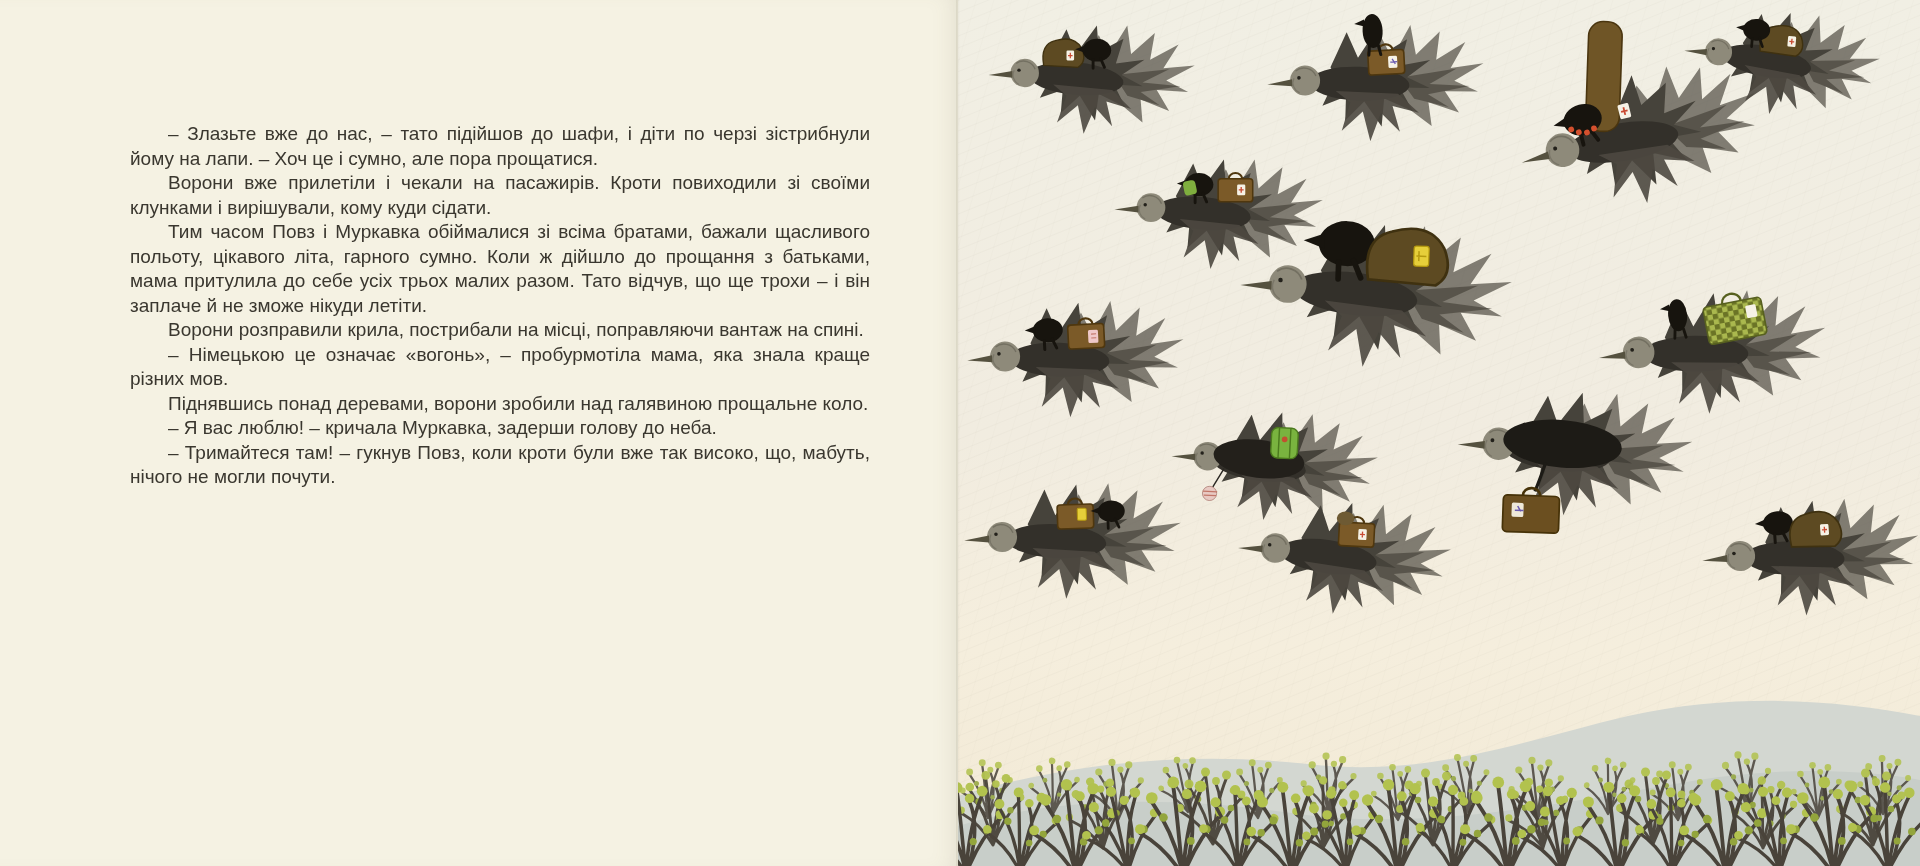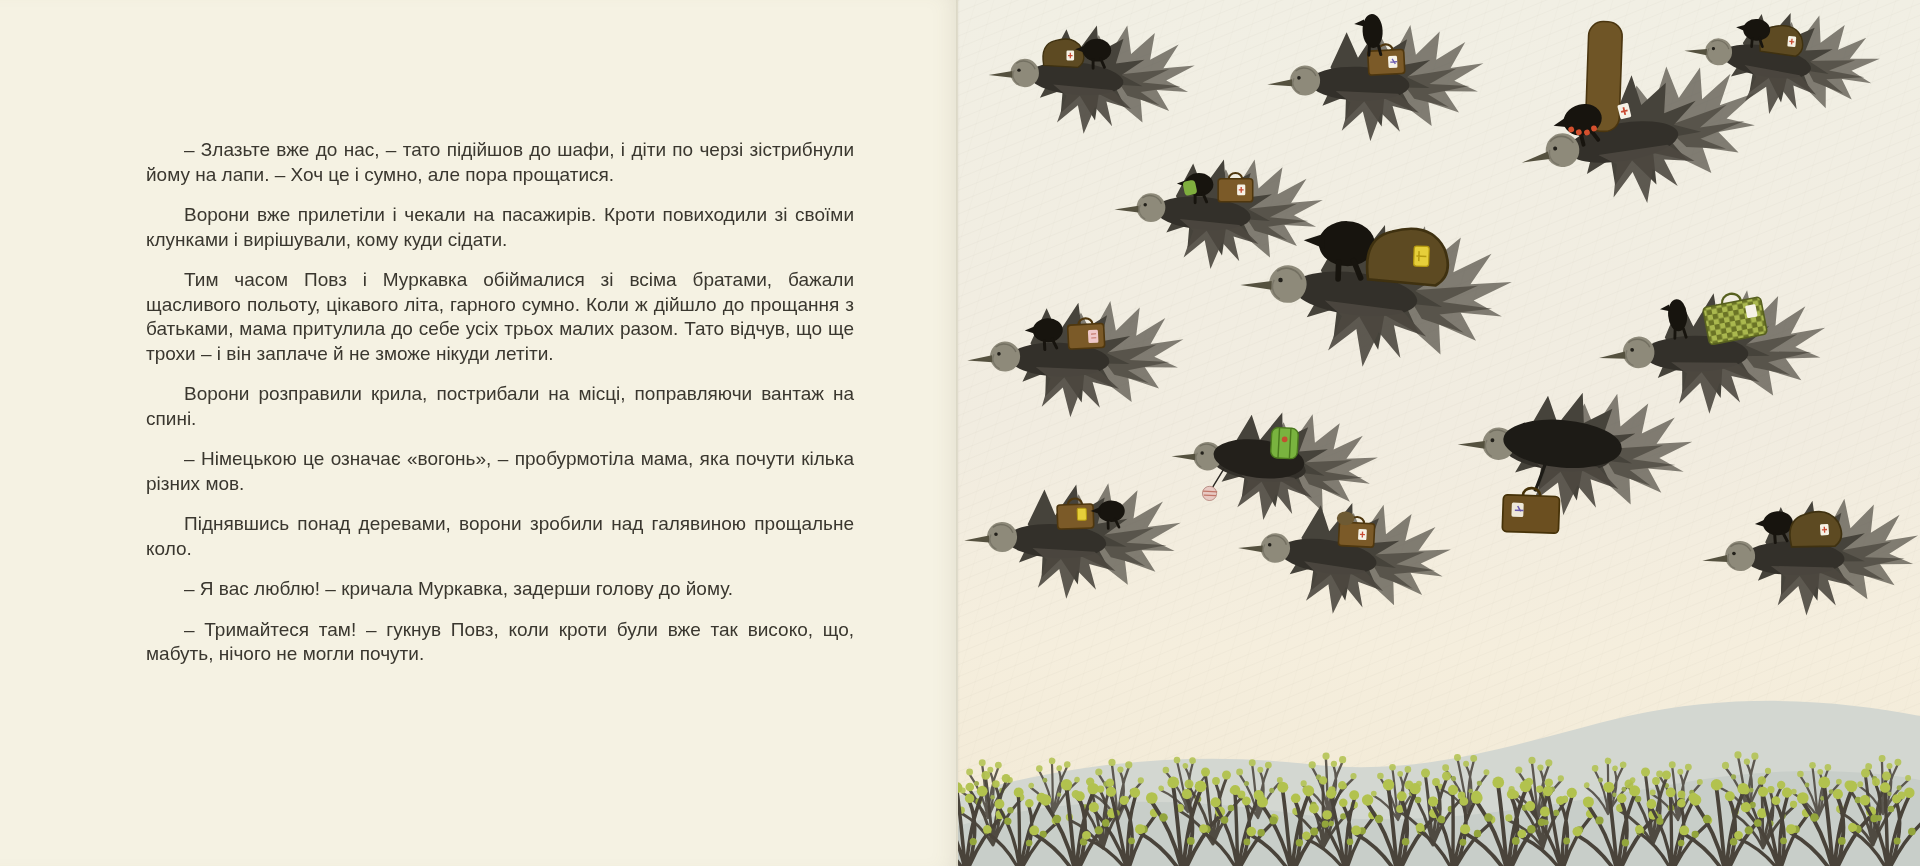--- a/index.html
+++ b/index.html
@@ -13,44 +13,44 @@
     width:958px;height:866px;position:relative;
     background:#f5f2e3;
     box-shadow:inset -18px 0 26px -18px rgba(110,100,70,.18);
   }
   .text-block{
     position:absolute;left:130px;top:122px;width:740px;
     color:#3a372f;
     font-size:19px;line-height:24.5px;
     text-align:justify;
   }
-  .text-block p{margin:16px;text-indent:38px;}
+  .text-block p{margin:0;text-indent:38px;}
   .page-right{
     width:962px;height:866px;position:relative;background:#f2efe2;
   }
   .page-right svg{display:block;}
   .gutter{
     position:absolute;left:956px;top:0;width:4px;height:866px;
     background:linear-gradient(90deg,rgba(90,80,55,.10),rgba(90,80,55,0));
   }
 </style>
 </head>
 <body>
 
 <div class="spread">
 
   <div class="page-left">
     <div class="text-block">
       <p>– Злазьте вже до нас, – тато підійшов до шафи, і діти по черзі зістрибнули йому на лапи. – Хоч це і сумно, але пора прощатися.</p>
       <p>Ворони вже прилетіли і чекали на пасажирів. Кроти повиходили зі своїми клунками і вирішували, кому куди сідати.</p>
       <p>Тим часом Повз і Муркавка обіймалися зі всіма братами, бажали щасливого польоту, цікавого літа, гарного сумно. Коли ж дійшло до прощання з батьками, мама притулила до себе усіх трьох малих разом. Тато відчув, що ще трохи – і він заплаче й не зможе нікуди летіти.</p>
       <p>Ворони розправили крила, пострибали на місці, поправляючи вантаж на спині.</p>
-      <p>– Німецькою це означає «вогонь», – пробурмотіла мама, яка почути кілька різних мов.</p>
+      <p>– Німецькою це означає «вогонь», – пробурмотіла мама, яка знала краще різних мов.</p>
       <p>Піднявшись понад деревами, ворони зробили над галявиною прощальне коло.</p>
-      <p>– Я вас люблю! – кричала Муркавка, задерши голову до йому.</p>
+      <p>– Я вас люблю! – кричала Муркавка, задерши голову до неба.</p>
       <p>– Тримайтеся там! – гукнув Повз, коли кроти були вже так високо, що, мабуть, нічого не могли почути.</p>
     </div>
   </div>
 
   <div class="page-right">
     <svg width="962" height="866" viewBox="0 0 962 866" xmlns="http://www.w3.org/2000/svg">
       <defs>
         <linearGradient id="sky" x1="0" y1="0" x2="0" y2="1">
           <stop offset="0" stop-color="#f1efe4"></stop>
           <stop offset="0.5" stop-color="#f1ece0"></stop>

